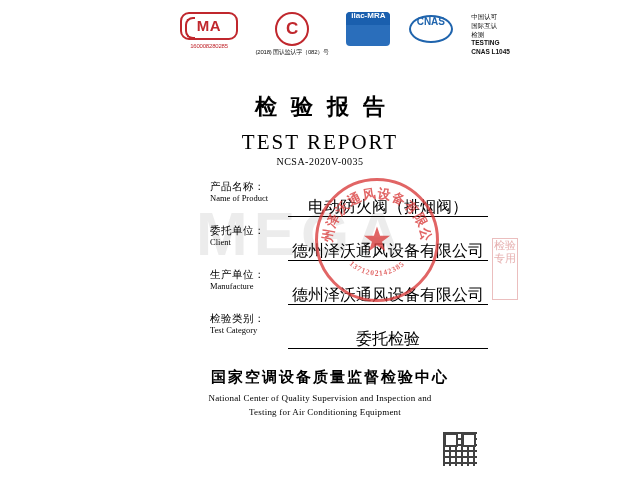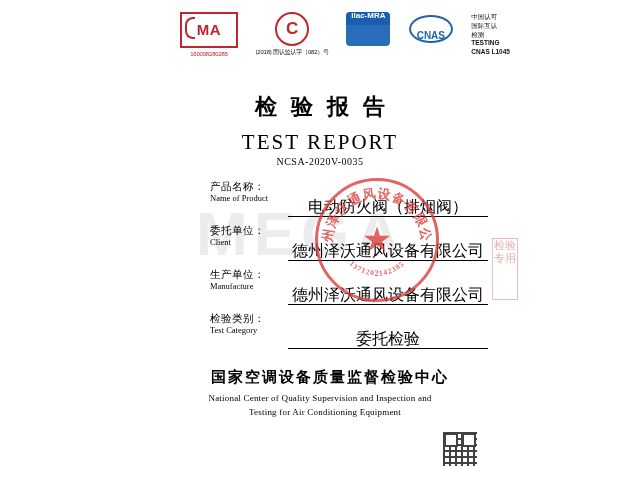--- a/index.html
+++ b/index.html
@@ -35,23 +35,23 @@
     align-items: flex-start;
     justify-content: space-between;
   }
   .logo-block {
     text-align: center;
     line-height: 1.05;
   }
 
   .cma-mark {
     width: 58px;
-    height: 36px;
+    height: 28px;
     border: 2px solid #c0272d;
-    border-radius: 0;
+    border-radius: 9px;
     color: #c0272d;
     font-family: "Liberation Sans", sans-serif;
     font-weight: bold;
     font-size: 15px;
     letter-spacing: 0.5px;
     display: flex;
     align-items: center;
     justify-content: center;
     box-sizing: border-box;
     position: relative;
@@ -131,21 +131,21 @@
   .cnas-oval-inner {
     width: 44px;
     height: 28px;
     border: 2.5px solid #1f64ad;
     border-radius: 50%;
     color: #1f64ad;
     font-family: "Liberation Sans", sans-serif;
     font-weight: bold;
     font-size: 10px;
     display: flex;
-    align-items: flex-end;
+    align-items: flex-start;
     justify-content: center;
     box-sizing: border-box;
   }
 
   .cnas-text {
     text-align: left;
     font-family: "Liberation Sans", sans-serif;
     font-size: 6.5px;
     line-height: 1.35;
     color: #111;

